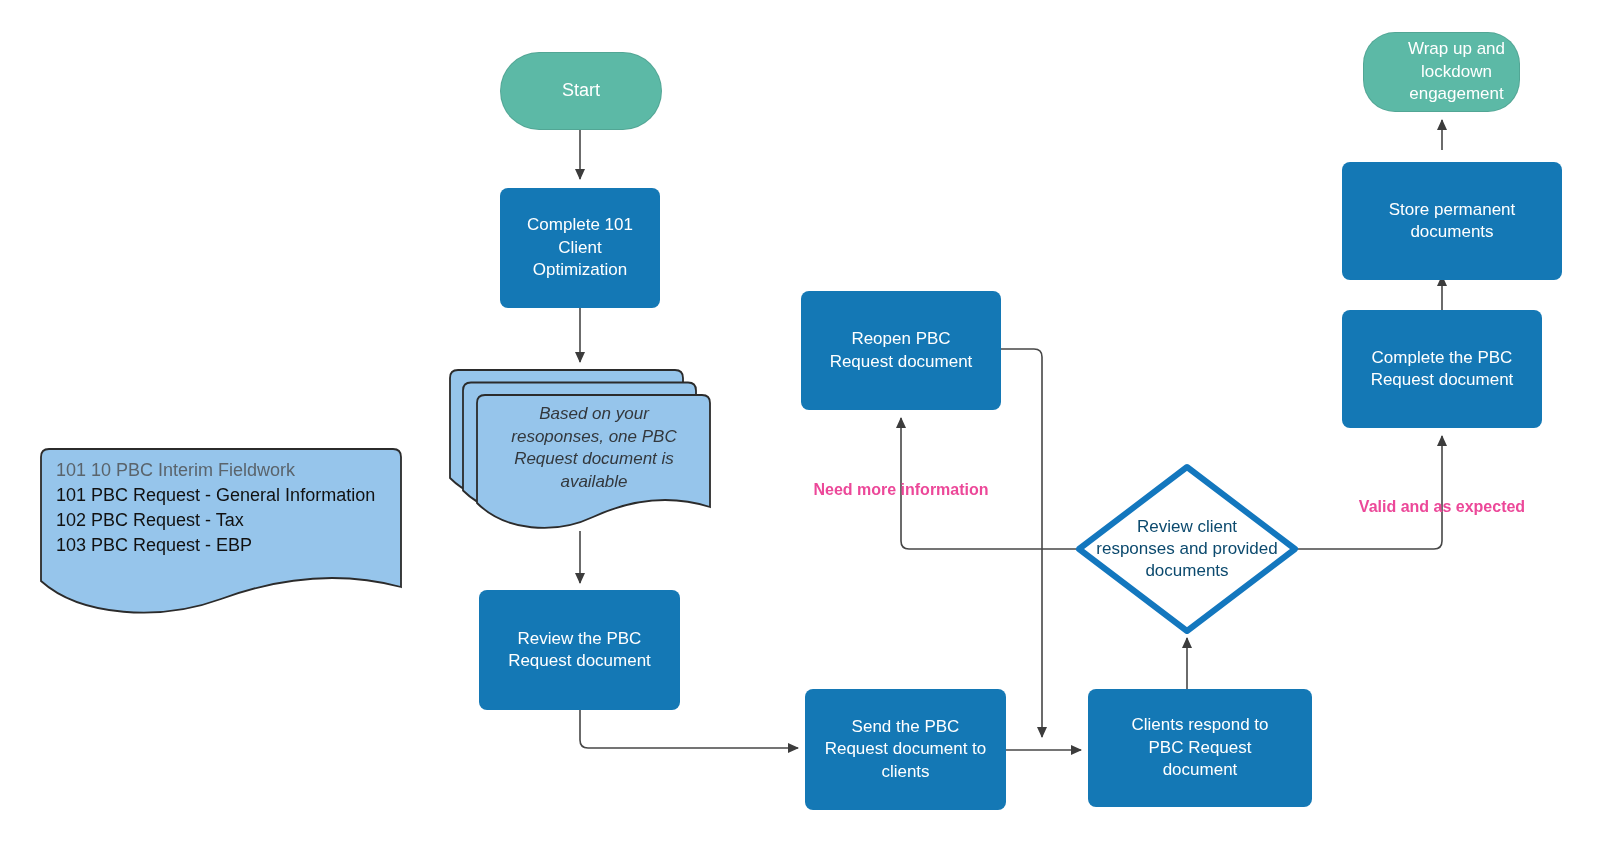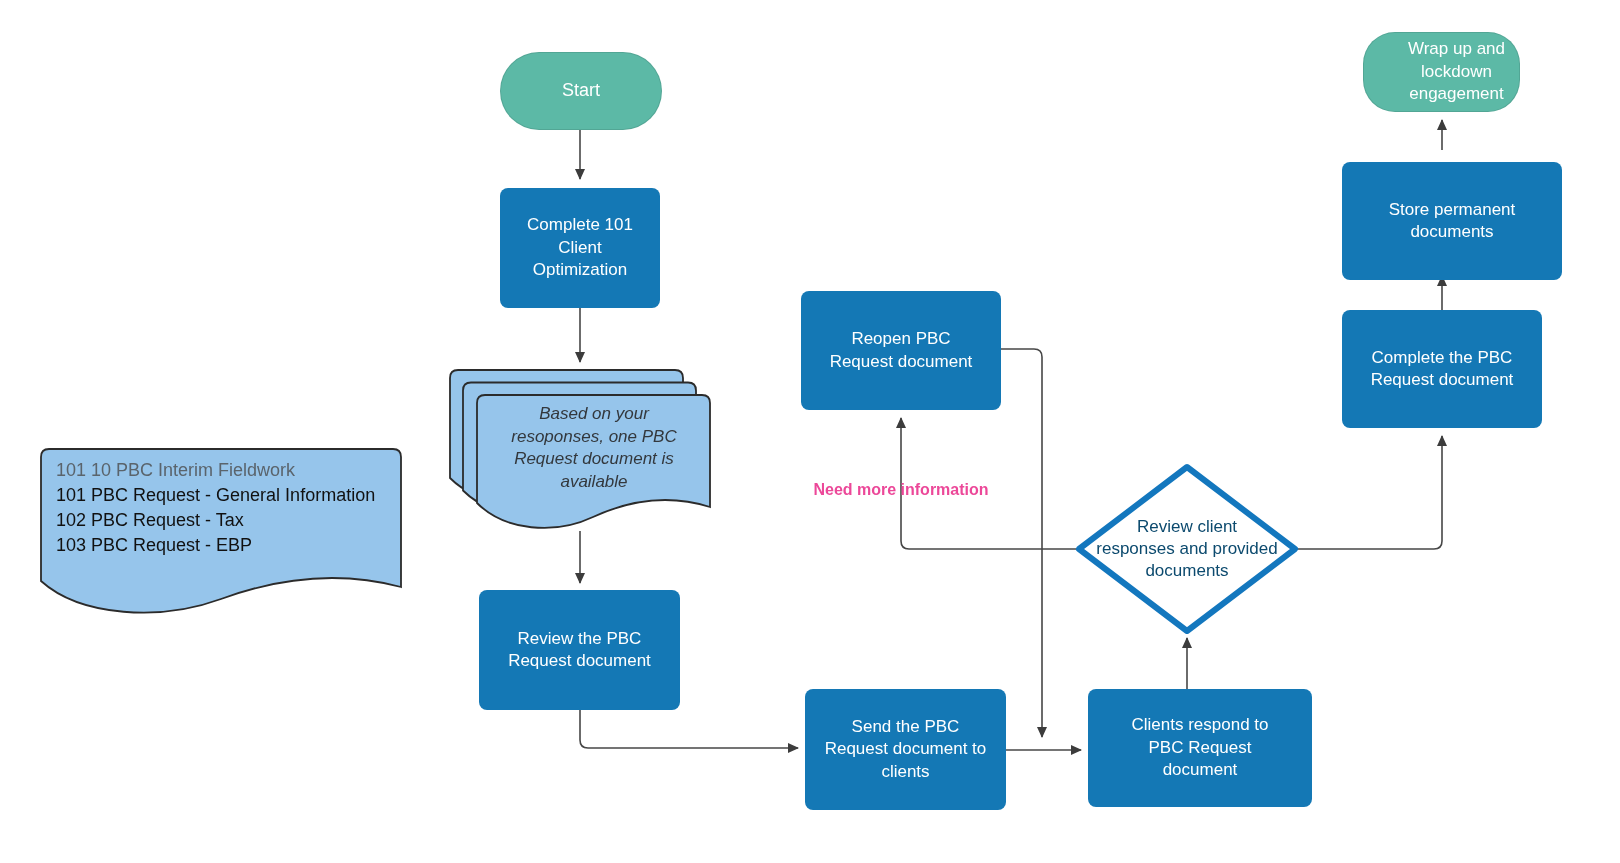--- a/index.html
+++ b/index.html
@@ -140,14 +140,15 @@
 
   <div class="node terminal pill-small" style="left:1363px;top:32px;width:157px;height:80px;padding:0 14px;box-sizing:border-box;justify-content:flex-end;">
     <div>
         <div>Wrap up and</div>
         <div>lockdown</div>
         <div>engagement</div>
       </div>
   </div>
 
   <div class="edge-label" style="left:741px;top:481px;width:320px;">Need more information</div>
+  <div class="edge-label" style="left:1282px;top:498px;width:320px;">Valid and as expected</div>
 
 </div>
 
 </body></html>

